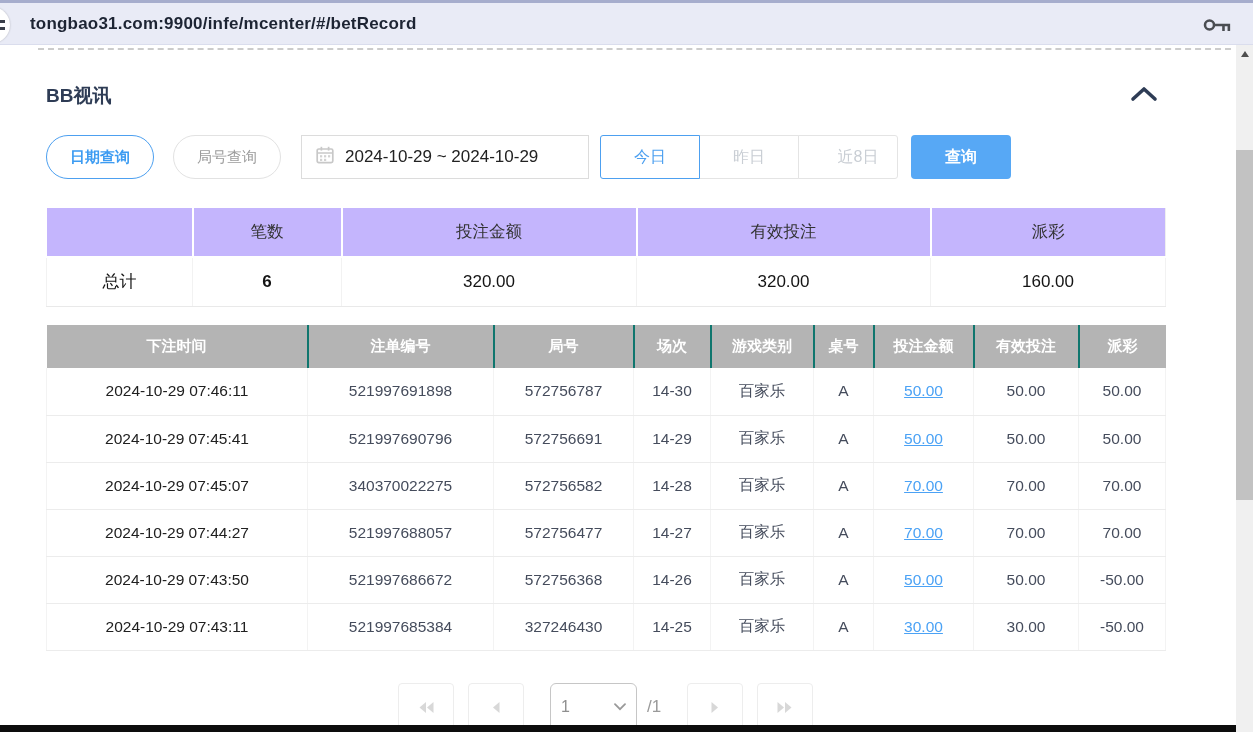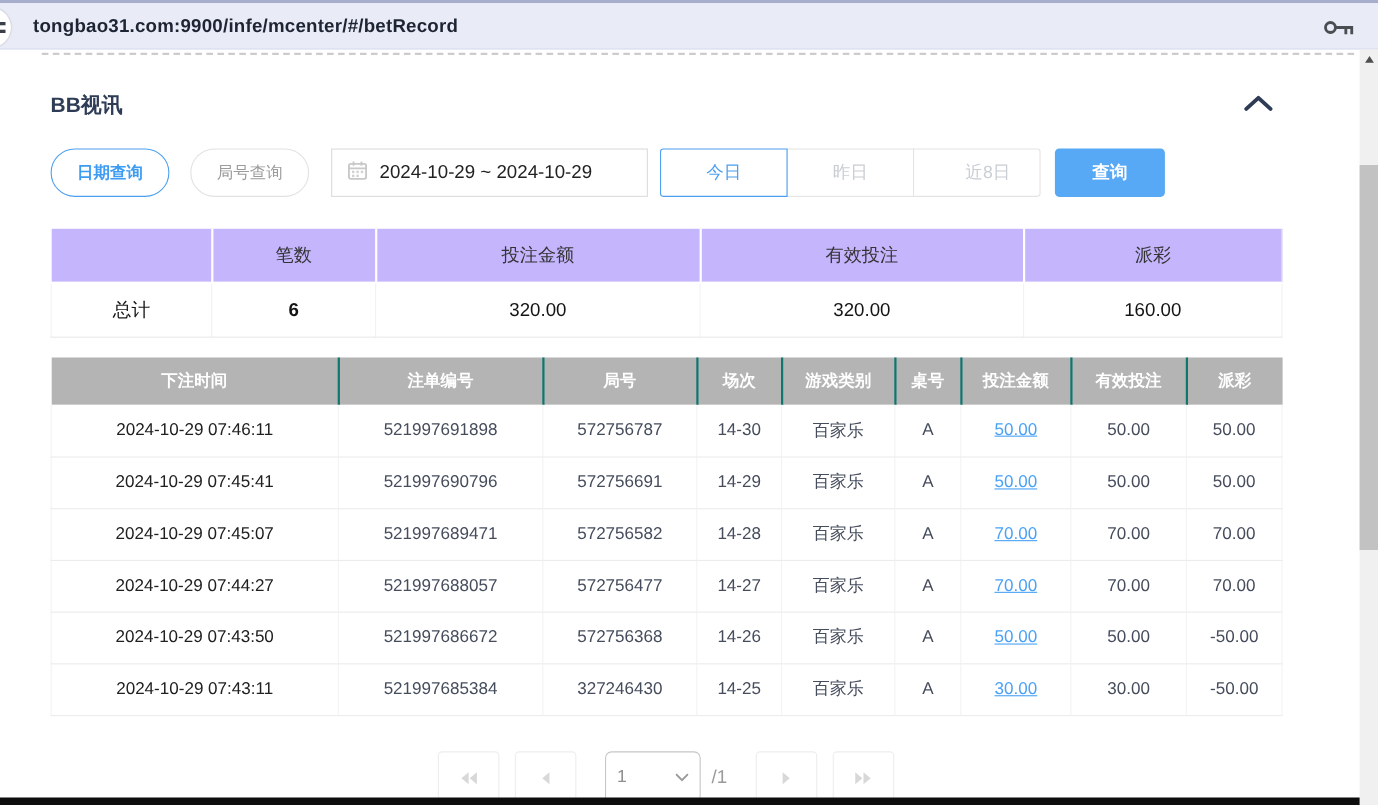--- a/index.html
+++ b/index.html
@@ -28,21 +28,21 @@
   
   .filters { position:absolute; left:46px; top:135px; height:44px; display:flex; align-items:center; }
   .pill { height:44px; padding:0 23px; border-radius:22px; background:#fff; font-size:15px;
           display:flex; align-items:center; cursor:pointer; }
   .pill.active { border:1px solid #4da0f0; color:#3d9cf2; font-weight:bold; }
   .pill.idle { border:1px solid #e2e2e2; color:#9b9b9b; margin-left:19px; }
   .date-input { margin-left:20px; width:288px; height:44px; border:1px solid #dcdcdc; border-radius:0;
                 background:#fff; display:flex; align-items:center; padding:0 14px; gap:11px; cursor:pointer; }
   .date-input .val { font-size:17px; color:#222; }
   .seg-group { margin-left:11px; display:flex; }
-  .seg { width:116px; height:44px; background:#fff; border:1px solid #e4e4e4; color:#c9ced4;
+  .seg { width:100px; height:44px; background:#fff; border:1px solid #e4e4e4; color:#c9ced4;
          font-size:16px; display:flex; align-items:center; justify-content:center; cursor:pointer; }
   .seg + .seg { margin-left:-1px; }
   .seg:first-child { border-radius:3px 0 0 3px; }
   .seg:last-child { border-radius:0 3px 3px 0;padding-left:20px; }
   .seg.active { border:1px solid #4da0f0; color:#4da0f0; z-index:2; }
   .search-btn { margin-left:13px; width:100px; height:44px; background:#57a8f5; border:none; border-radius:4px;
                 color:#fff; font-size:16px; font-weight:bold; cursor:pointer; }
 
   
   table { border-collapse:collapse; table-layout:fixed; }
@@ -214,21 +214,21 @@
     <td>14-29</td>
     <td>百家乐</td>
     <td>A</td>
     <td><a class="bet-link">50.00</a></td>
     <td>50.00</td>
     <td>50.00</td>
   </tr>
 
   <tr>
     <td>2024-10-29 07:45:07</td>
-    <td>521997689471</td>
+    <td>340370022275</td>
     <td>572756582</td>
     <td>14-28</td>
     <td>百家乐</td>
     <td>A</td>
     <td><a class="bet-link">70.00</a></td>
     <td>70.00</td>
     <td>70.00</td>
   </tr>
 
   <tr>

